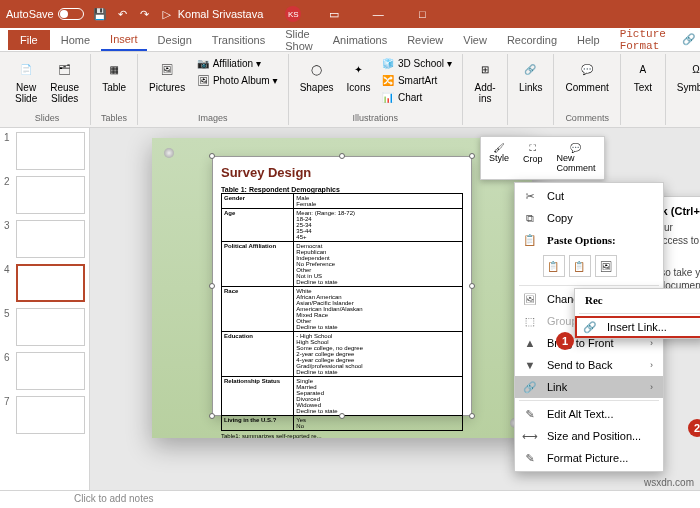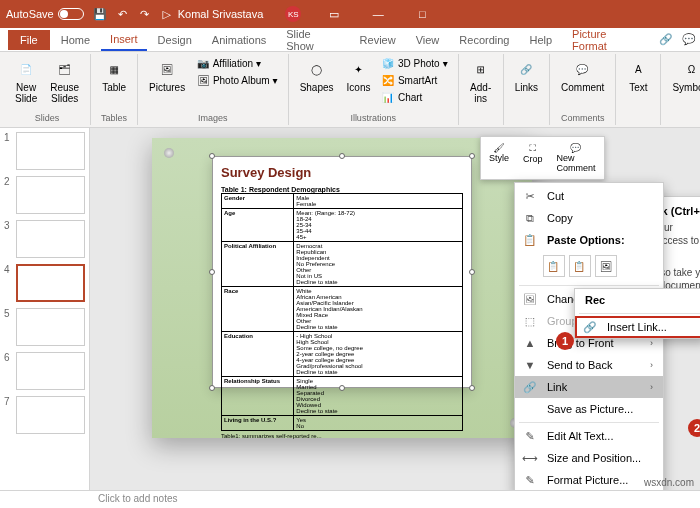--- a/index.html
+++ b/index.html
@@ -12,21 +12,21 @@
 .autosave .toggle::after { content: ""; width: 8px; height: 8px; border-radius: 50%; background: #fff; position: absolute; left: 1px; top: 1px; }
 .qat-icon { width: 16px; height: 16px; margin: 0 3px; display: inline-flex; align-items: center; justify-content: center; }
 .title-text { flex: 1; text-align: center; }
 .user-zone { display: flex; align-items: center; gap: 22px; }
 .user-badge { width: 16px; height: 16px; border-radius: 50%; background: #D13438; font-size: 8px; display: flex; align-items: center; justify-content: center; }
 
 
 .tabs { height: 24px; background: #fff; display: flex; align-items: center; border-bottom: 1px solid #d4d4d4; padding-left: 8px; gap: 2px; }
 .tab { padding: 4px 9px; font-size: 11px; color: #616161; cursor: pointer; }
 .tab.active { color: #B7472A; border-bottom: 2px solid #1d4ed8; }
-.tab.contextual { color: #B7472A; }
+.tab.contextual { color: #B7472A; font-family: Liberation Mono, monospace; }
 .file-tab { background: #B7472A; color: #fff; padding: 4px 12px; }
 
 
 .ribbon { height: 76px; background: #f3f2f1; border-bottom: 1px solid #d4d4d4; display: flex; padding: 2px 4px; }
 .ribbon-group { border-right: 1px solid #d4d4d4; padding: 2px 6px; display: flex; flex-direction: column; justify-content: space-between; align-items: center; }
 .group-label { font-size: 9px; color: #666; text-align: center; }
 .group-content { display: flex; gap: 3px; align-items: flex-start; flex: 1; }
 .large-btn { display: flex; flex-direction: column; align-items: center; padding: 2px 5px; font-size: 10px; text-align: center; cursor: pointer; }
 .large-btn .icon-box { width: 22px; height: 22px; display: flex; align-items: center; justify-content: center; margin-bottom: 2px; }
 .small-btn { font-size: 10px; padding: 2px 4px; display: flex; align-items: center; gap: 3px; cursor: pointer; white-space: nowrap; }
@@ -34,56 +34,56 @@
 
 .body-area { display: flex; height: 362px; }
 .thumbnails { width: 90px; background: #fff; border-right: 1px solid #d4d4d4; overflow-y: auto; padding: 4px; }
 .thumb { display: flex; margin-bottom: 6px; }
 .thumb-num { width: 12px; font-size: 10px; color: #666; }
 .thumb-img { flex: 1; height: 38px; background: #fff; border: 1px solid #ccc; }
 .thumb.selected .thumb-img { border: 2px solid #B7472A; }
 
 .canvas-area { flex: 1; background: #e8e8e8; position: relative; overflow: hidden; }
 .slide { position: absolute; left: 62px; top: 10px; width: 380px; height: 300px; background: linear-gradient(#c8dcb8, #b8d0a0); box-shadow: 0 8px 24px rgba(0,0,0,.3); }
-.slide-paper { position: absolute; left: 60px; top: 18px; width: 260px; height: 232px; background: #fff; border: 1px solid #999; box-shadow: 0 4px 12px rgba(0,0,0,.2); padding: 8px; }
+.slide-paper { position: absolute; left: 60px; top: 18px; width: 260px; height: 260px; background: #fff; border: 1px solid #999; box-shadow: 0 4px 12px rgba(0,0,0,.2); padding: 8px; }
 .slide-title { font-size: 13px; font-weight: bold; color: #7a2518; margin-bottom: 6px; }
 .pin { width: 10px; height: 10px; border-radius: 50%; background: radial-gradient(#eee, #999); position: absolute; }
 .demo-table { width: 100%; font-size: 6px; border-collapse: collapse; }
 .demo-table td { border: 1px solid #000; padding: 1px 2px; vertical-align: top; }
 .sel-handle { width: 6px; height: 6px; background: #fff; border: 1px solid #666; border-radius: 50%; position: absolute; }
 
 
 .mini-toolbar { position: absolute; left: 390px; top: 8px; background: #fff; border: 1px solid #ccc; box-shadow: 0 2px 6px rgba(0,0,0,.25); padding: 4px; display: flex; gap: 6px; }
 .mini-btn { display: flex; flex-direction: column; align-items: center; font-size: 9px; padding: 2px 4px; cursor: pointer; }
 
 
 .context-menu { position: absolute; left: 424px; top: 54px; width: 150px; background: #fff; border: 1px solid #ccc; box-shadow: 0 4px 12px rgba(0,0,0,.3); padding: 2px 0; z-index: 40; }
 .menu-item { padding: 5px 10px 5px 32px; font-size: 11px; position: relative; cursor: pointer; display: flex; align-items: center; justify-content: space-between; }
 .menu-item:hover, .menu-item.hover { background: #c5c5c5; }
 .menu-item .mi-icon { position: absolute; left: 8px; width: 14px; height: 14px; display: flex; align-items: center; justify-content: center; font-size: 11px; color: #555; }
 .menu-sep { height: 1px; background: #e1e1e1; margin: 2px 4px; }
-.menu-heading { padding: 4px 10px 2px; font-size: 11px; font-weight: bold; }
+.menu-heading { padding: 4px 10px 2px; font-size: 11px; font-weight: bold; font-family: Liberation Serif, serif; }
 .paste-options { padding: 4px 28px 6px; display: flex; gap: 4px; }
 .paste-opt { width: 22px; height: 22px; border: 1px solid #ccc; cursor: pointer; display:flex; align-items:center; justify-content:center; font-size:10px; }
 .submenu-arrow { font-size: 9px; color: #555; }
 .marker { width: 18px; height: 18px; border-radius: 50%; background: #C42B1C; color: #fff; font-size: 11px; font-weight: bold; display: flex; align-items: center; justify-content: center; position: absolute; z-index: 60; }
 
 
 .submenu { position: absolute; left: 574px; top: 288px; background: #fff; border: 1px solid #ccc; box-shadow: 0 4px 10px rgba(0,0,0,.3); z-index: 50; }
 .submenu .menu-item { width: 130px; }
 .submenu .menu-item.hl { outline: 2px solid #C42B1C; outline-offset: -2px; }
 
 
 .tooltip { position: absolute; left: 575px; top: 196px; width: 150px; background: #fff; border: 1px solid #ccc; box-shadow: 0 4px 10px rgba(0,0,0,.25); padding: 8px; font-size: 10px; z-index: 30; }
 .tooltip h4 { font-size: 11px; margin-bottom: 4px; }
 .tooltip p { margin-bottom: 6px; color: #444; line-height: 1.3; }
 .tooltip .tellmore { color: #2B579A; cursor: pointer; }
 
 
-.notes { height: 18px; border-top: 1px solid #d4d4d4; padding: 2px 98px; font-size: 10px; color: #888; background:#fff; }
+.notes { height: 18px; border-top: 1px solid #d4d4d4; padding: 2px 74px; font-size: 10px; color: #888; background:#fff; }
 .watermark { position: absolute; right: 6px; bottom: 20px; font-size: 10px; color: #666; z-index: 70; }
 </style>
 </head>
 <body>
 
 <div class="titlebar">
   <div class="autosave">
     <span>AutoSave</span>
     <span class="toggle" title="Off"></span>
   </div>
@@ -98,22 +98,23 @@
     <span class="qat-icon">—</span>
     <span class="qat-icon">□</span>
   </div>
 </div>
 
 <div class="tabs">
   <div class="file-tab">File</div>
   <div class="tab">Home</div>
   <div class="tab active">Insert</div>
   <div class="tab">Design</div>
+  <div class="tab">Transitions</div>
+  <div class="tab">Slide Show</div>
   <div class="tab">Animations</div>
-  <div class="tab">Slide Show</div>
   <div class="tab">Review</div>
   <div class="tab">View</div>
   <div class="tab">Recording</div>
   <div class="tab">Help</div>
   <div class="tab contextual">Picture Format</div>
   <div style="flex:1"></div>
   <span class="qat-icon" style="color:#666">🔗</span>
   <span class="qat-icon" style="color:#666">💬</span>
 </div>
 
@@ -159,21 +160,21 @@
     <div class="group-content">
       <div class="large-btn">
           <div class="icon-box">◯</div>
           <span>Shapes</span>
         </div>
       <div class="large-btn">
           <div class="icon-box">✦</div>
           <span>Icons</span>
         </div>
       <div style="display:flex;flex-direction:column;gap:2px">
-        <div class="small-btn">🧊 <span>3D Photo</span> ▾</div>
+        <div class="small-btn">🧊 <span>3D School</span> ▾</div>
         <div class="small-btn">🔀 <span>SmartArt</span></div>
         <div class="small-btn">📊 <span>Chart</span></div>
       </div>
     </div>
     <div class="group-label">Illustrations</div>
   </div>
   <div class="ribbon-group">
     <div class="group-content">
         <div class="large-btn">
           <div class="icon-box">⊞</div>
@@ -382,24 +383,20 @@
       <div class="menu-item">
           <span class="mi-icon">▼</span>
           <span>Send to Back</span>
           <span class="submenu-arrow">›</span>
         </div>
       <div class="menu-item hover">
           <span class="mi-icon">🔗</span>
           <span>Link</span>
           <span class="submenu-arrow">›</span>
         </div>
-      <div class="menu-item">
-          <span>Save as Picture...</span>
-          <span></span>
-        </div>
       <div class="menu-sep"></div>
       <div class="menu-item">
           <span class="mi-icon">✎</span>
           <span>Edit Alt Text...</span>
           <span></span>
         </div>
       <div class="menu-item">
           <span class="mi-icon">⟷</span>
           <span>Size and Position...</span>
           <span></span>

